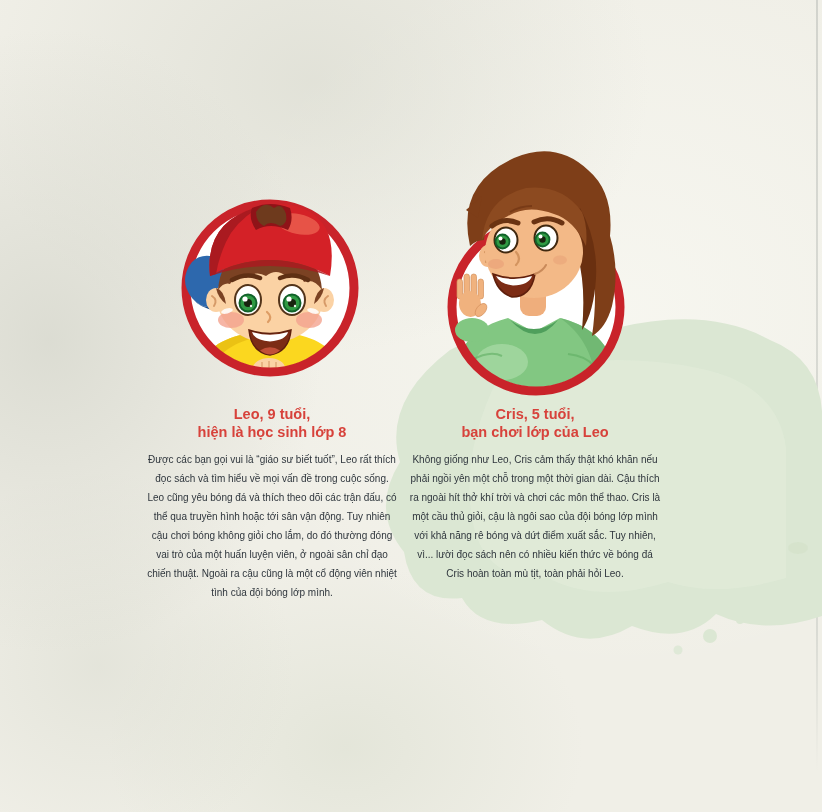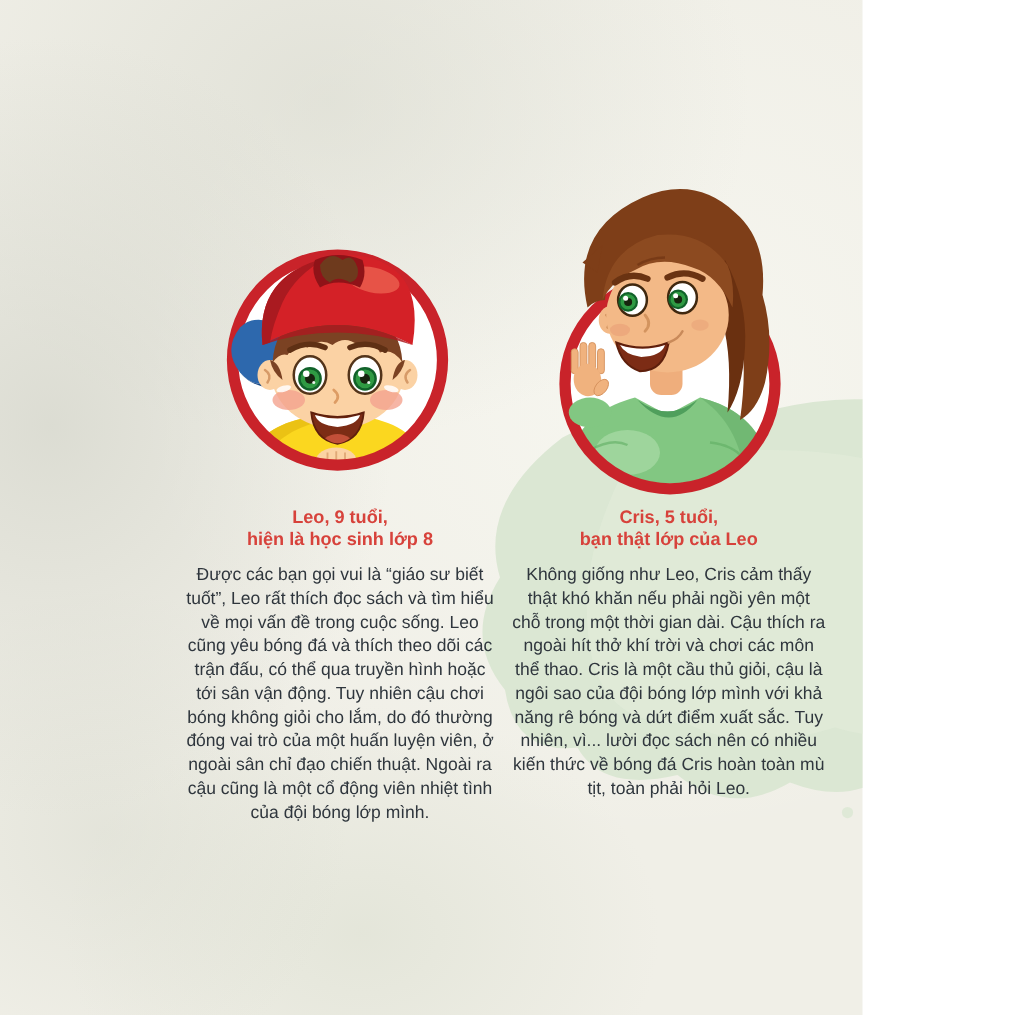--- a/index.html
+++ b/index.html
@@ -1,38 +1,38 @@
 <!DOCTYPE html>
 <html><head>
 <meta charset="utf-8">
 <style>
   html,body{margin:0;padding:0;}
   body{font-family:"Liberation Sans","DejaVu Sans",sans-serif;}
   .page{
-    position:relative;width:690px;height:812px;overflow:hidden;
+    position:relative;width:822px;height:812px;overflow:hidden;
     background-color:#f0efe7;
     background-image:
       radial-gradient(420px 480px at 6% 42%, rgba(203,205,194,.55), transparent 65%),
       radial-gradient(520px 420px at 38% 10%, rgba(208,210,198,.45), transparent 65%),
       radial-gradient(300px 300px at 12% 82%, rgba(208,211,198,.38), transparent 65%),
       radial-gradient(340px 260px at 42% 92%, rgba(213,218,201,.45), transparent 70%),
       radial-gradient(600px 520px at 76% 38%, rgba(250,250,244,.65), transparent 70%);
   }
   .edge-line{position:absolute;left:816px;top:0;width:2px;height:772px;
     background:linear-gradient(#b9bcb7 0%,#c7cac4 82%,rgba(199,202,196,0) 100%);opacity:.55;}
   .blob{position:absolute;left:378px;top:298px;width:444px;height:372px;}
   .avatar{position:absolute;margin:0;}
   .avatar-leo{left:170px;top:186px;width:200px;height:200px;}
   .avatar-cris{left:436px;top:146px;width:200px;height:250px;}
   .col{position:absolute;width:252px;text-align:center;}
   .col-left{left:146px;top:405px;}
   .col-right{left:409px;top:405px;}
   .heading{margin:0 0 9px 0;font-size:14.5px;line-height:18px;font-weight:bold;color:#d7423b;}
   .heading span{display:block;}
-  .body-text{margin:0;font-size:14px;line-height:19px;color:#2f363d;}
+  .body-text{margin:0;font-size:10px;line-height:19px;color:#2f363d;}
 </style>
 </head>
 <body>
 
 <div class="page">
 
   <div class="edge-line"></div>
 
   <svg class="blob" viewBox="0 0 444 372" aria-hidden="true">
     <path d="M 72,52 Q 150,10 238,30 Q 330,8 392,42 Q 448,64 444,130 L 444,318 Q 386,338 338,316 Q 306,348 254,328 Q 206,356 164,322 Q 104,336 84,300 Q 34,306 26,254 Q -8,212 22,164 Q 4,104 72,52 Z" fill="#dbe7d3"></path>
@@ -161,18 +161,18 @@
     <h3 class="heading">
       <span>Leo, 9 tuổi,</span>
       <span>hiện là học sinh lớp 8</span>
     </h3>
     <p class="body-text">Được các bạn gọi vui là “giáo sư biết tuốt”, Leo rất thích đọc sách và tìm hiểu về mọi vấn đề trong cuộc sống. Leo cũng yêu bóng đá và thích theo dõi các trận đấu, có thể qua truyền hình hoặc tới sân vận động. Tuy nhiên cậu chơi bóng không giỏi cho lắm, do đó thường đóng vai trò của một huấn luyện viên, ở ngoài sân chỉ đạo chiến thuật. Ngoài ra cậu cũng là một cổ động viên nhiệt tình của đội bóng lớp mình.</p>
   </section>
 
   <section class="col col-right">
     <h3 class="heading">
       <span>Cris, 5 tuổi,</span>
-      <span>bạn thật lớp của Leo</span>
+      <span>bạn chơi lớp của Leo</span>
     </h3>
     <p class="body-text">Không giống như Leo, Cris cảm thấy thật khó khăn nếu phải ngồi yên một chỗ trong một thời gian dài. Cậu thích ra ngoài hít thở khí trời và chơi các môn thể thao. Cris là một cầu thủ giỏi, cậu là ngôi sao của đội bóng lớp mình với khả năng rê bóng và dứt điểm xuất sắc. Tuy nhiên, vì... lười đọc sách nên có nhiều kiến thức về bóng đá Cris hoàn toàn mù tịt, toàn phải hỏi Leo.</p>
   </section>
 
 </div>
 
 </body></html>

